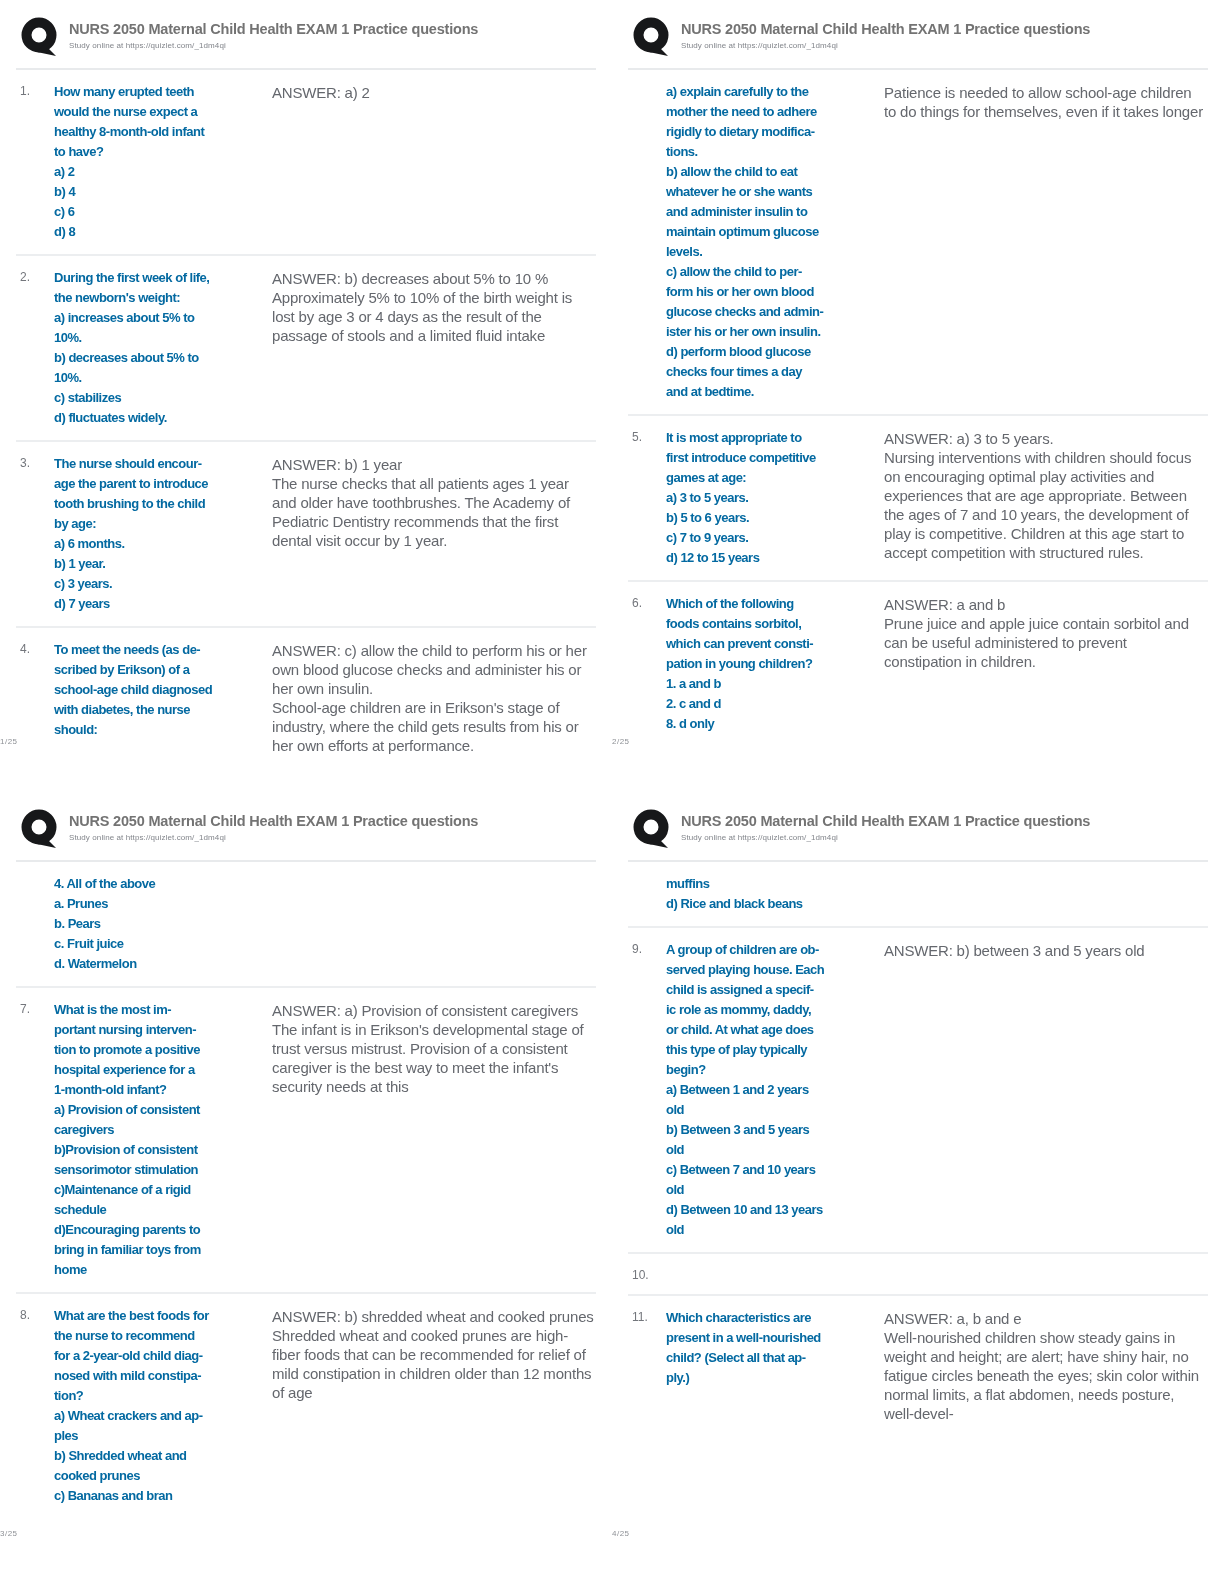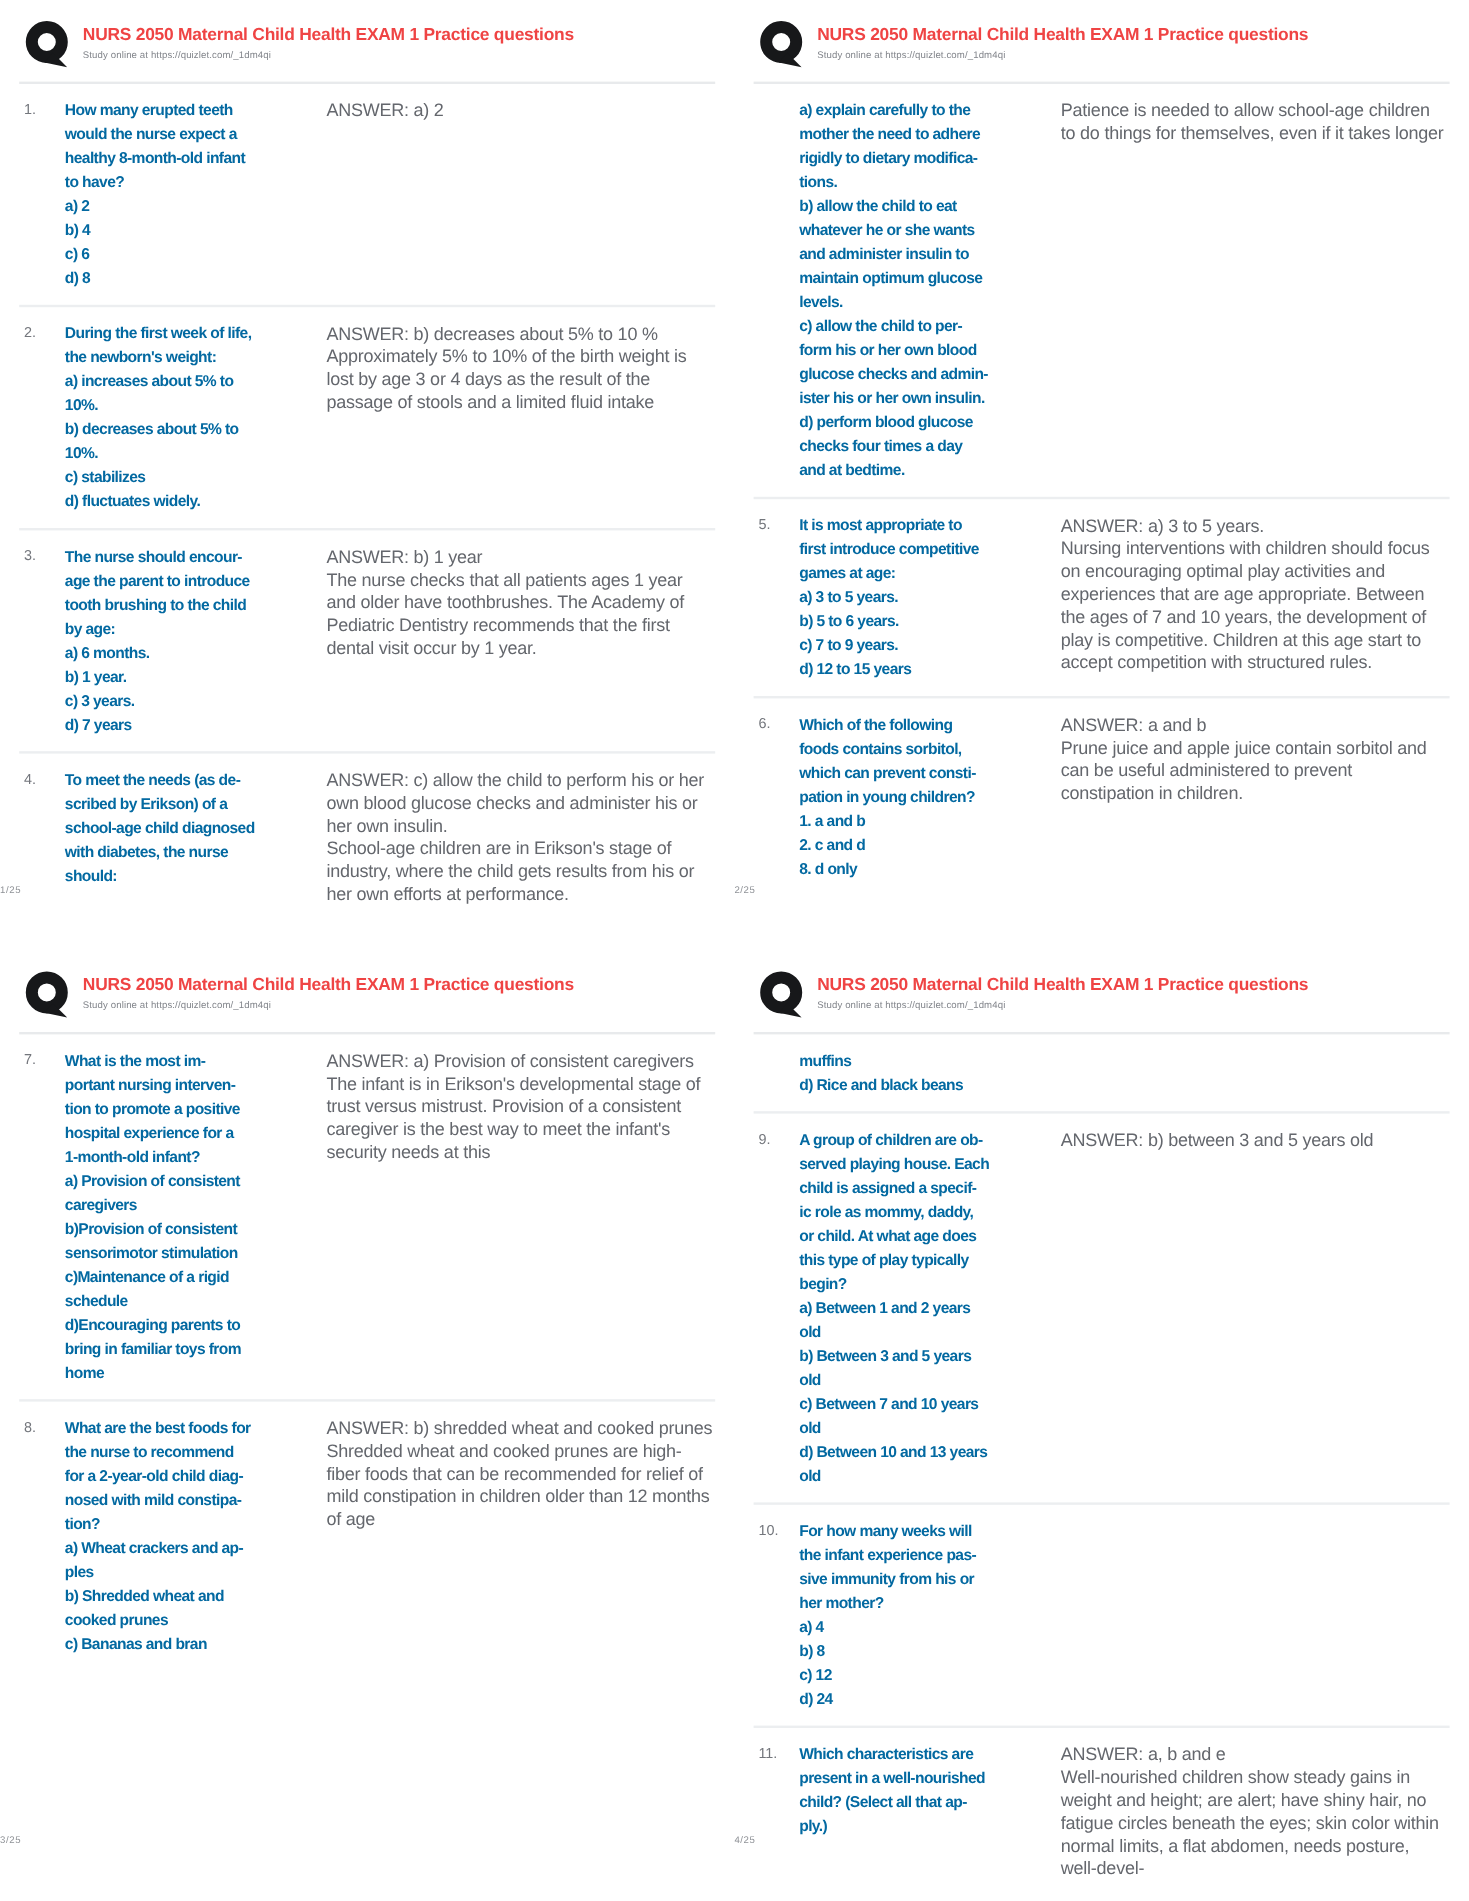--- a/index.html
+++ b/index.html
@@ -4,21 +4,21 @@
 <style>
   html,body { margin:0; padding:0; background:#ffffff; }
   body { width:1224px; height:1584px; font-family:"Liberation Sans", sans-serif; }
   .sheet { position:relative; width:1224px; height:1584px; background:#fff; overflow:hidden; }
   .page { position:absolute; width:612px; height:792px; background:#fff; }
 
   .page-header { display:flex; align-items:flex-start; gap:9px; margin:0 16px;
                  padding:16px 2px 8px 2px; border-bottom:2px solid #e8eaec; }
   .logo { width:42px; height:44px; flex:0 0 42px; }
   .head-text { padding-top:4px; }
-  .title { font-size:14.5px; font-weight:bold; color:#ef4444; letter-spacing:-0.2px; line-height:18px; }
+  .title { font-size:14.5px; font-weight:bold; color:#737373; letter-spacing:-0.2px; line-height:18px; }
   .subtitle { font-size:8px; color:#82858b; margin-top:3px; letter-spacing:0.1px; }
 
   .qlist { }
   .qrow { display:grid; grid-template-columns:28px 212px 1fr; column-gap:6px;
           margin:0 16px; padding:12px 2px 12px 4px; border-bottom:2px solid #eceef0; }
   .qrow.last { border-bottom:none; }
   .qnum { font-size:12px; color:#73767c; padding-top:2px; }
   .qtext { font-size:13px; font-weight:bold; color:#0369a1; line-height:20px;
            letter-spacing:-0.5px; white-space:pre-line; }
   .atext { font-size:15px; color:#64676d; line-height:19px; letter-spacing:-0.2px;
@@ -165,20 +165,29 @@
           <path d="M26 28 L38 40 L19 36 Z" fill="#17181a"></path>
         </svg>
       </span>
       <div class="head-text">
         <div class="title">NURS 2050 Maternal Child Health EXAM 1 Practice questions</div>
         <div class="subtitle">Study online at https://quizlet.com/_1dm4qi</div>
       </div>
     </header>
     <div class="qlist">
         <div class="qrow">
+    <div class="qnum"></div>
+    <div class="qtext">4. All of the above
+a. Prunes
+b. Pears
+c. Fruit juice
+d. Watermelon</div>
+    <div class="atext"></div>
+  </div>
+        <div class="qrow">
     <div class="qnum">7.</div>
     <div class="qtext">What is the most im-
 portant nursing interven-
 tion to promote a positive
 hospital experience for a
 1-month-old infant?
 a) Provision of consistent
 caregivers
 b)Provision of consistent
 sensorimotor stimulation
@@ -242,28 +251,20 @@
 b) Between 3 and 5 years
 old
 c) Between 7 and 10 years
 old
 d) Between 10 and 13 years
 old</div>
     <div class="atext">ANSWER: b) between 3 and 5 years old</div>
   </div>
         <div class="qrow">
     <div class="qnum">10.</div>
-    <div class="qtext">For how many weeks will
-the infant experience pas-
-sive immunity from his or
-her mother?
-a) 4
-b) 8
-c) 12
-d) 24</div>
   </div>
         <div class="qrow last">
     <div class="qnum">11.</div>
     <div class="qtext">Which characteristics are
 present in a well-nourished
 child? (Select all that ap-
 ply.)</div>
     <div class="atext">ANSWER: a, b and e
 Well-nourished children show steady gains in weight and height; are alert; have shiny hair, no fatigue circles beneath the eyes; skin color within normal limits, a flat abdomen, needs posture, well-devel-</div>
   </div>

